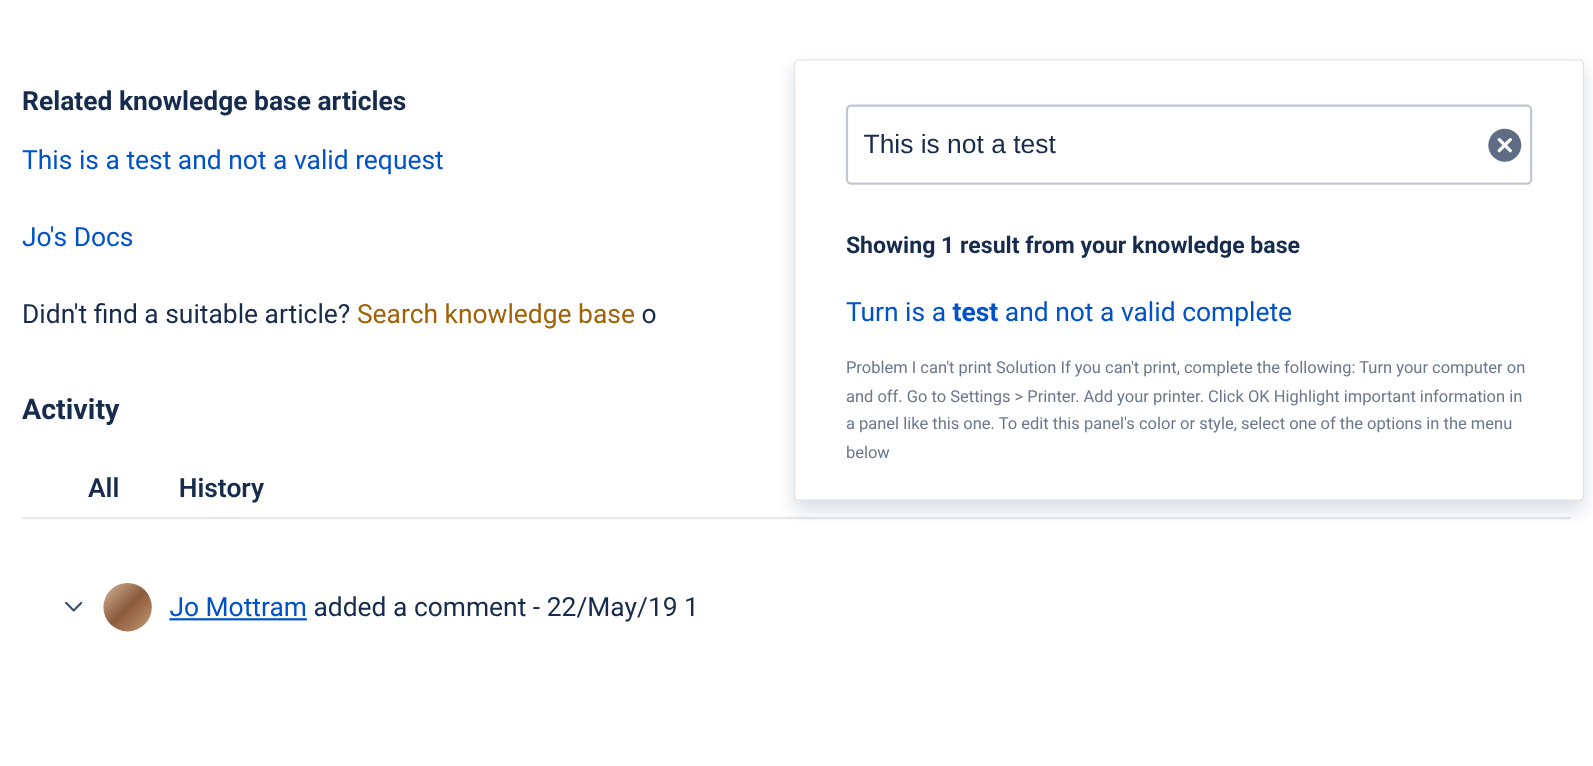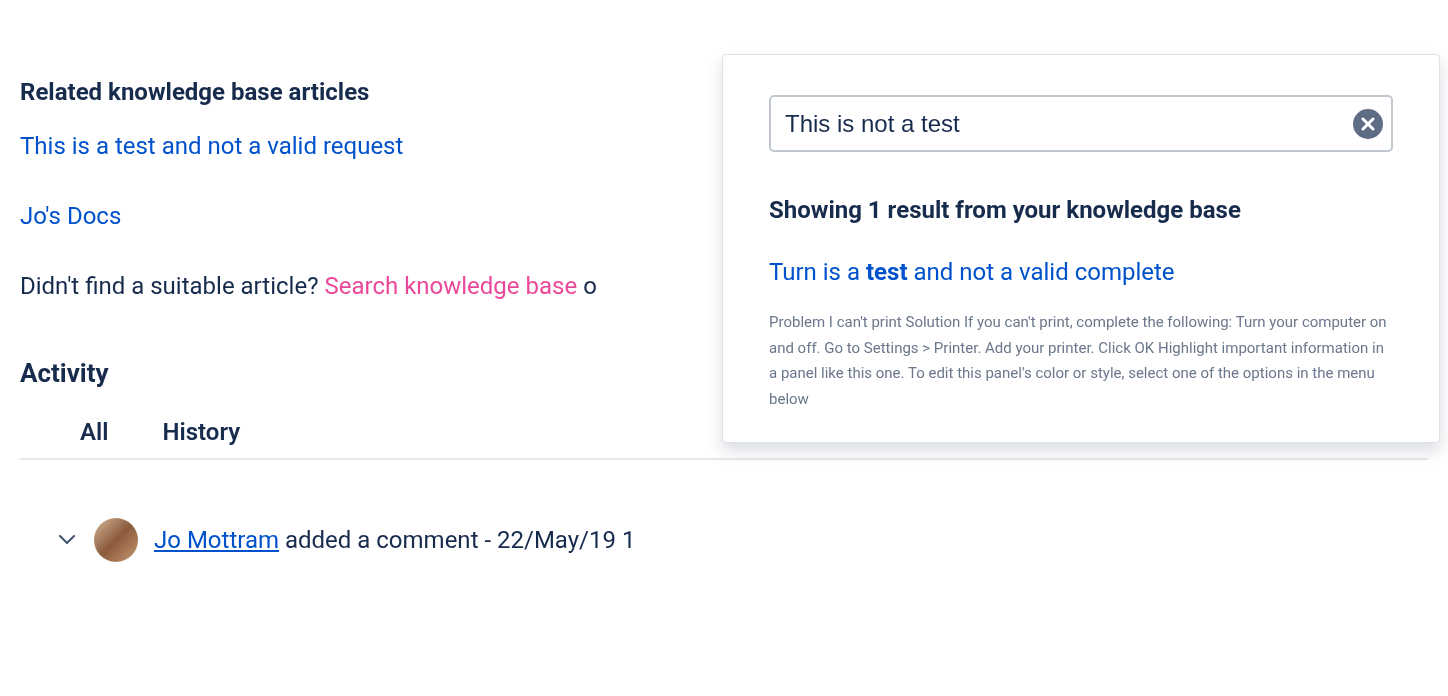--- a/index.html
+++ b/index.html
@@ -26,21 +26,21 @@
     color: #0052CC;
     text-decoration: none;
     display: block;
     margin-bottom: 42px;
   }
   .didnt-find {
     margin-top: 40px;
     color: #172B4D;
   }
   .didnt-find a {
-    color: #ec4899;
+    color: #a16207;
     text-decoration: none;
   }
   .activity-title {
     font-weight: 700;
     font-size: 26px;
     margin-top: 58px;
     margin-bottom: 24px;
   }
   .tabs {
     display: flex;
@@ -49,20 +49,21 @@
     padding-bottom: 0;
     padding-left: 56px;
   }
   .tab {
     padding: 6px 4px 12px 4px;
     cursor: pointer;
     font-weight: 600;
     color: #172B4D;
     position: relative;
     user-select: none;
+    margin-top: 12px;
   }
   .tab.active {
     color: #0052CC;
     font-weight: 700;
   }
   .tab.active::after {
     content: "";
     position: absolute;
     left: -10px; right: -10px; bottom: -2px;
     height: 4px;
@@ -112,21 +113,21 @@
     border-radius: 4px;
     box-shadow: 0 8px 16px rgba(9,30,66,0.15);
     padding: 40px 46px 30px 46px;
   }
   .search-row {
     position: relative;
     margin-bottom: 44px;
   }
   .search-input {
     width: 100%;
-    height: 57px;
+    height: 73px;
     border: 2px solid #C1C7D0;
     border-radius: 5px;
     padding: 8px 50px 8px 14px;
     font-size: 24px;
     color: #172B4D;
     outline: none;
   }
   .clear-btn {
     position: absolute;
     right: 10px;
@@ -136,21 +137,21 @@
     border-radius: 50%;
     background: #5E6C84;
     cursor: pointer;
     display: flex;
     align-items: center;
     justify-content: center;
   }
   .clear-btn svg { display: block; }
   .results-heading {
     font-weight: 700;
-    font-size: 24px;
+    font-size: 21px;
     margin-bottom: 34px;
   }
   .result-title {
     color: #0052CC;
     font-size: 24px;
     text-decoration: none;
     display: block;
     margin-bottom: 24px;
   }
   .result-title strong { font-weight: 700; }

